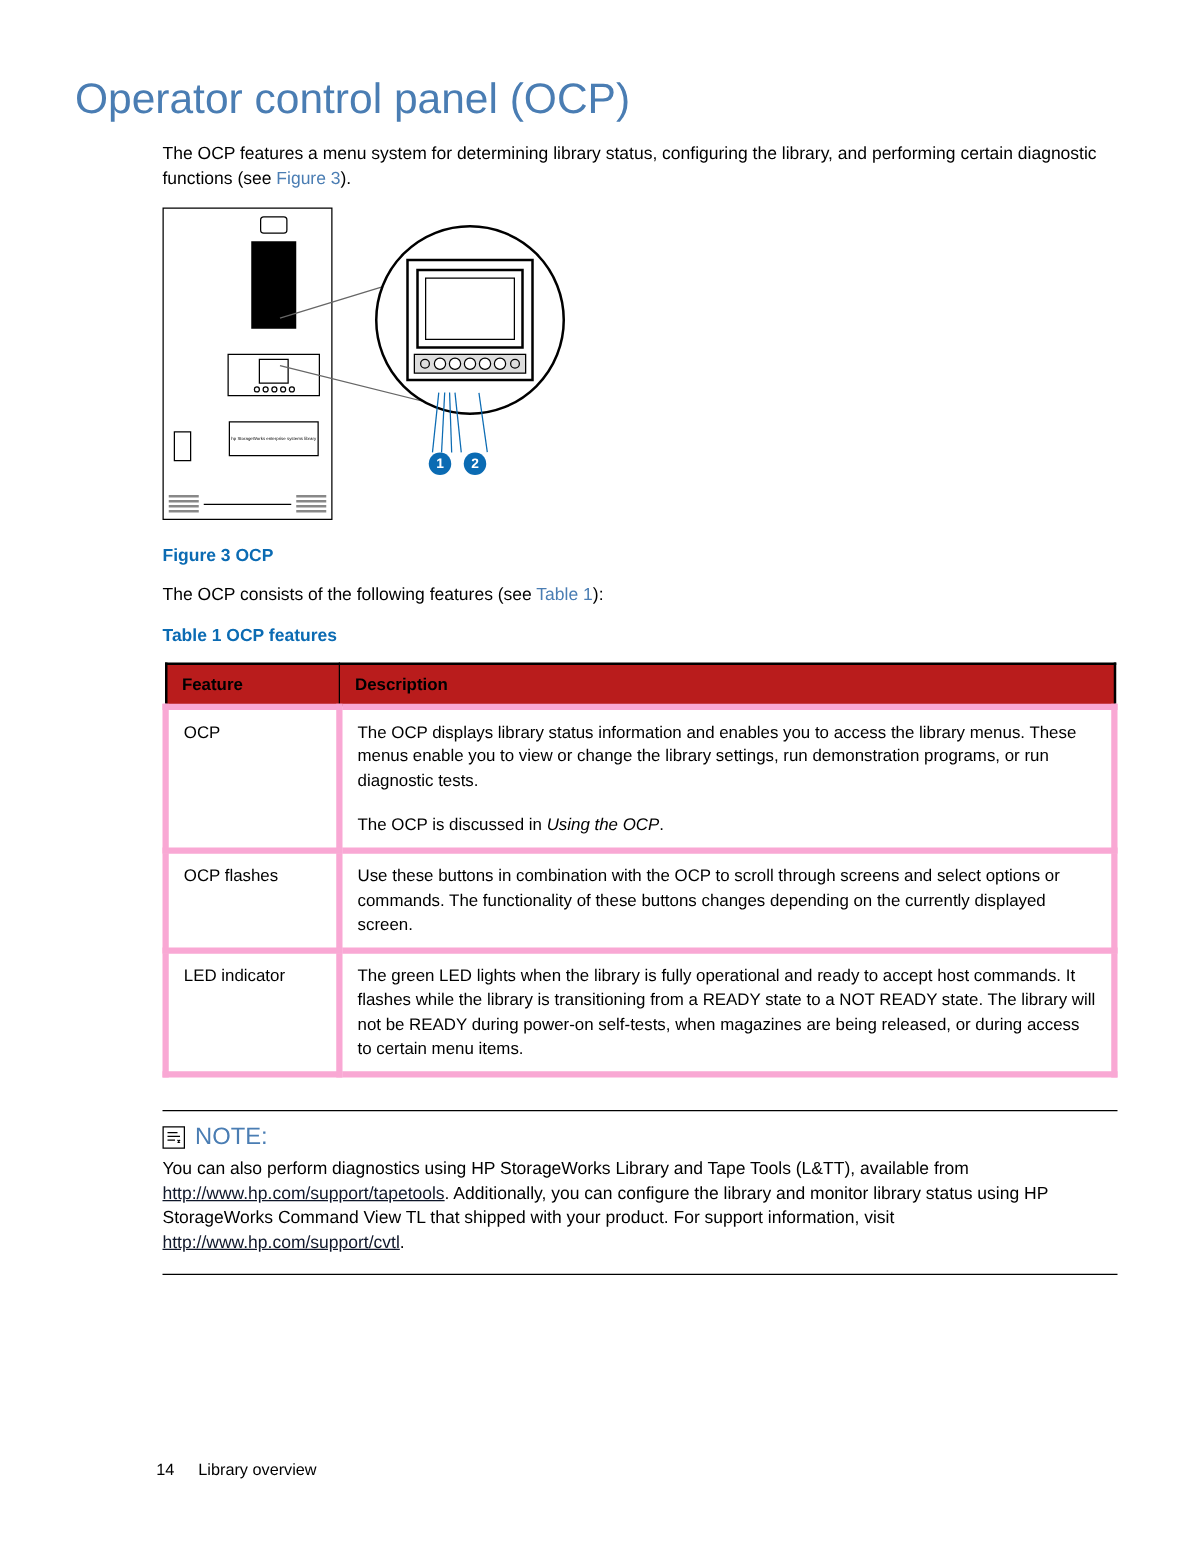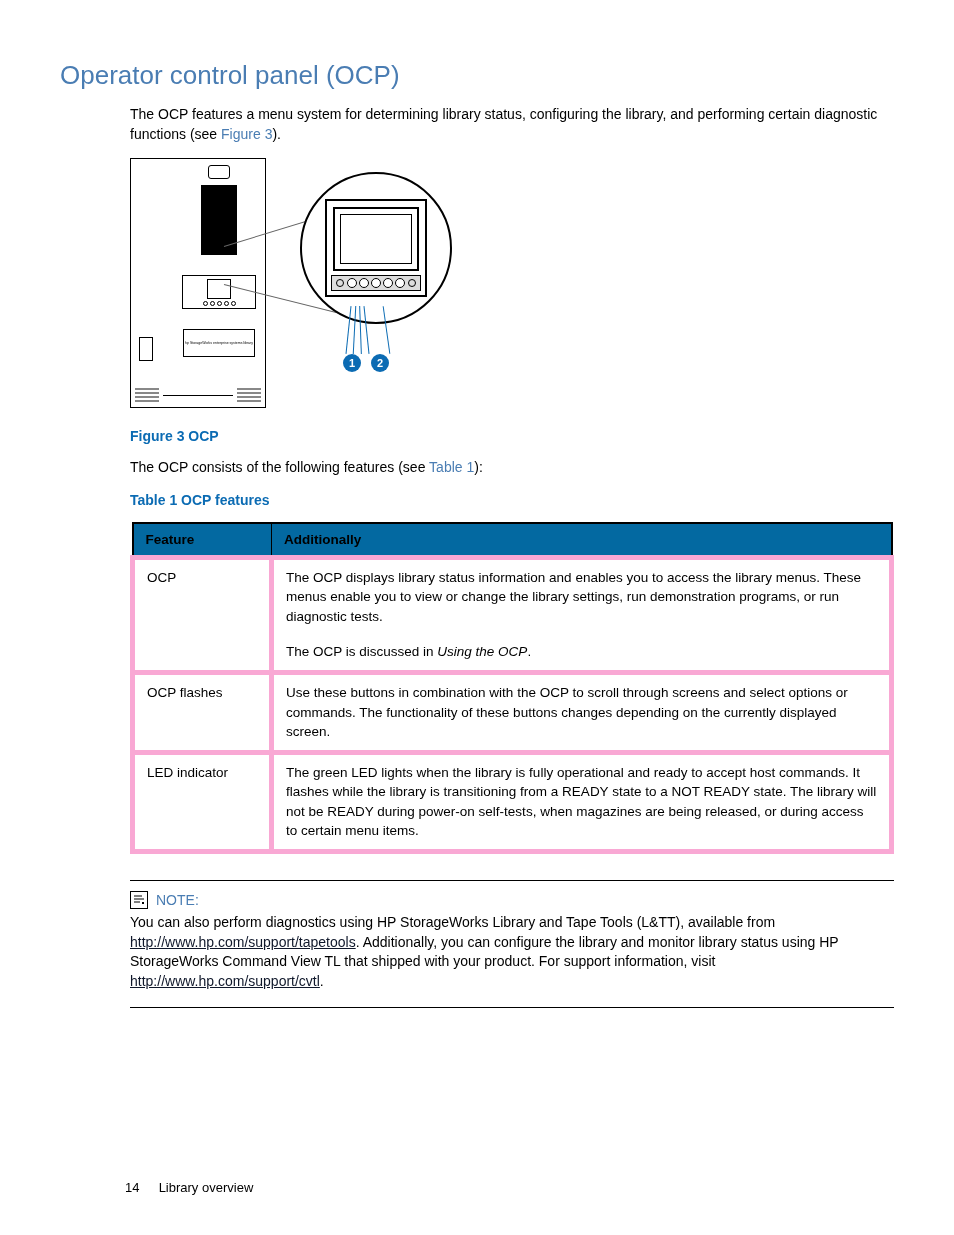--- a/index.html
+++ b/index.html
@@ -12,21 +12,21 @@
     width: 954px;
   }
   .page {
     padding: 60px 60px 40px 60px;
     box-sizing: border-box;
     position: relative;
     min-height: 1235px;
   }
   h1 {
     font-weight: normal;
-    font-size: 26px;
+    font-size: 34px;
     color: #4a7db3;
     margin: 0 0 14px 0;
   }
   .indent { margin-left: 70px; }
   p { margin: 0 0 14px 0; line-height: 1.4; }
   .link { color: #4a7db3; }
   .link-u { color: #0f172a; text-decoration: underline; cursor: pointer; }
 
   .figure {
     width: 320px;
@@ -110,37 +110,37 @@
   .legend-list { margin: 16px 0 8px 0; }
   .legend-list div { margin: 8px 0; font-size: 13.5px; }
 
   .caption-blue { color:#0b6bb3; font-weight:bold; margin: 20px 0 14px 0; }
   .table1 {
     border-collapse: collapse; width: 100%; margin-top: 8px;
     border: 2px solid #000;
   }
   .table1 th {
     text-align:left; font-weight:bold; font-size:13.5px; padding:8px 12px; border:1px solid #000;
-    background:#0369a1;
+    background:#b91c1c;
   }
   .table1 td {
     vertical-align: top; font-size:13.5px; line-height:1.45; padding:8px 12px; border:5px solid #f9a8d4;
   }
   .table1 th:first-child, .table1 td:first-child { width: 110px; }
   .ital { font-style: italic; }
 
   .note-block {
     border-top:1px solid #000; border-bottom:1px solid #000;
     margin: 26px 0 0 70px; padding: 10px 0 16px 0;
   }
   .note-row { display:flex; align-items:center; gap:8px; margin-bottom:4px;}
   .note-icon { width:16px; height:16px; border:1px solid #000; display:flex; align-items:center; justify-content:center; font-size:10px; line-height:1; }
-  .note-title { color:#4a7db3; font-size:14px; }
+  .note-title { color:#4a7db3; font-size:19px; }
   .footer {
-    position:absolute; bottom: 40px; left: 125px; font-size: 13px;
+    position:absolute; bottom: 52px; left: 125px; font-size: 13px;
   }
   .footer .pn { display:inline-block; width: 30px; }
 </style>
 </head>
 <body>
 
 <div class="page">
   <h1>Operator control panel (OCP)</h1>
 
   <div class="indent">
@@ -216,21 +216,21 @@
     <p>
       <span>The OCP consists of the following features (see </span><span class="link">Table 1</span><span>):</span>
     </p>
 
     <div class="caption-blue" style="margin-top:4px;">Table 1 OCP features</div>
 
     <table class="table1">
       <thead>
         <tr>
           <th>Feature</th>
-          <th>Additionally</th>
+          <th>Description</th>
         </tr>
       </thead>
       <tbody>
         <tr>
           <td>OCP</td>
           <td>
             <div>The OCP displays library status information and enables you to access the library menus. These menus enable you to view or change the library settings, run demonstration programs, or run diagnostic tests.</div>
             <div style="margin-top:16px;">
               <span>The OCP is discussed in </span><span class="ital">Using the OCP</span><span>.</span>
             </div>

